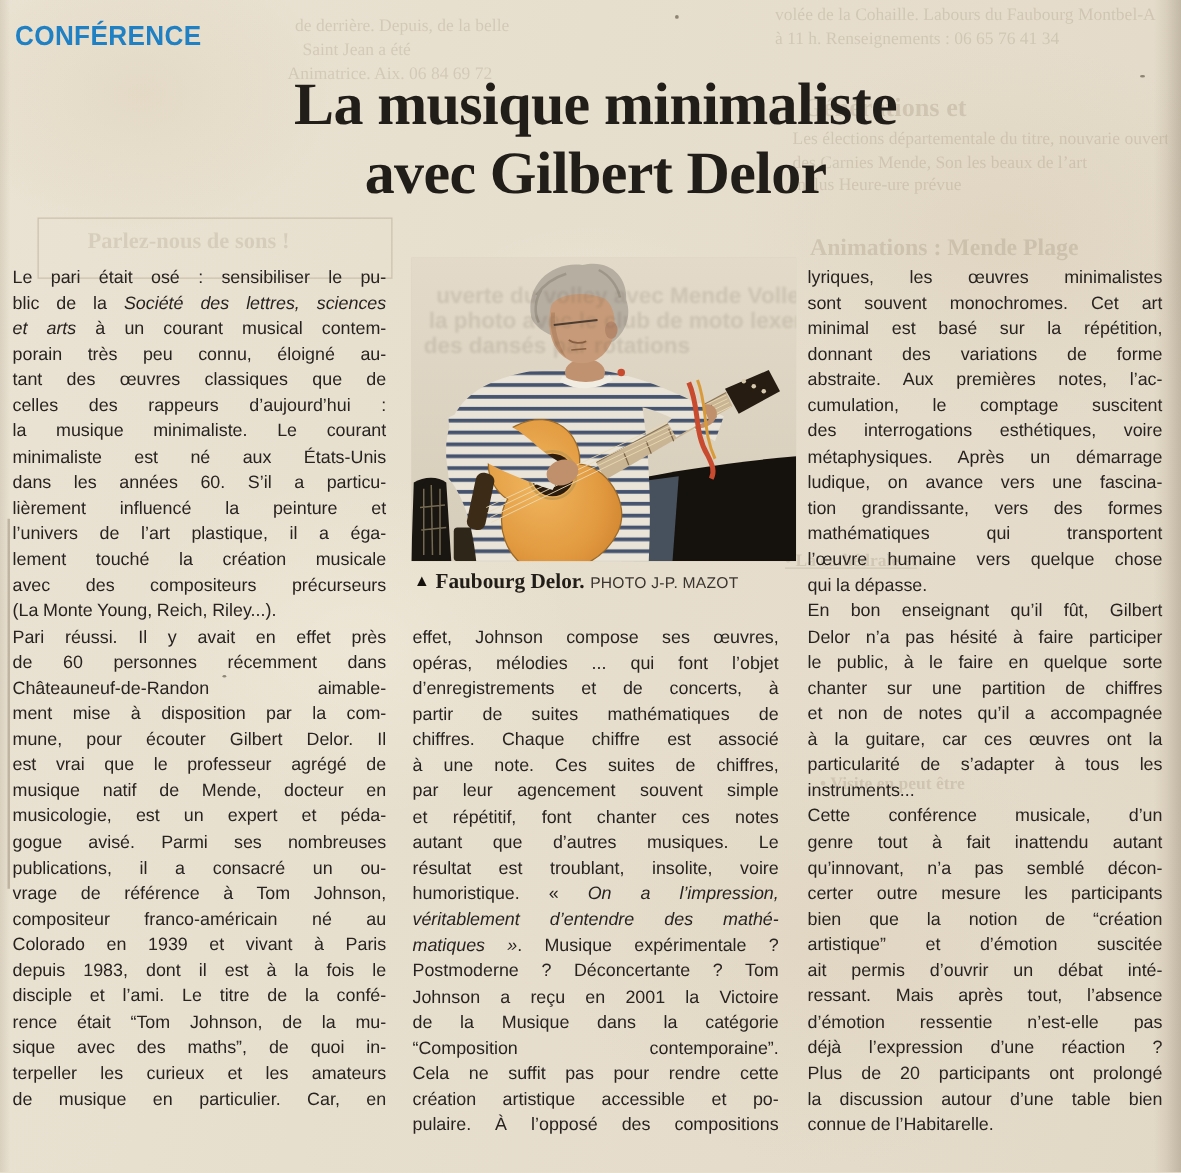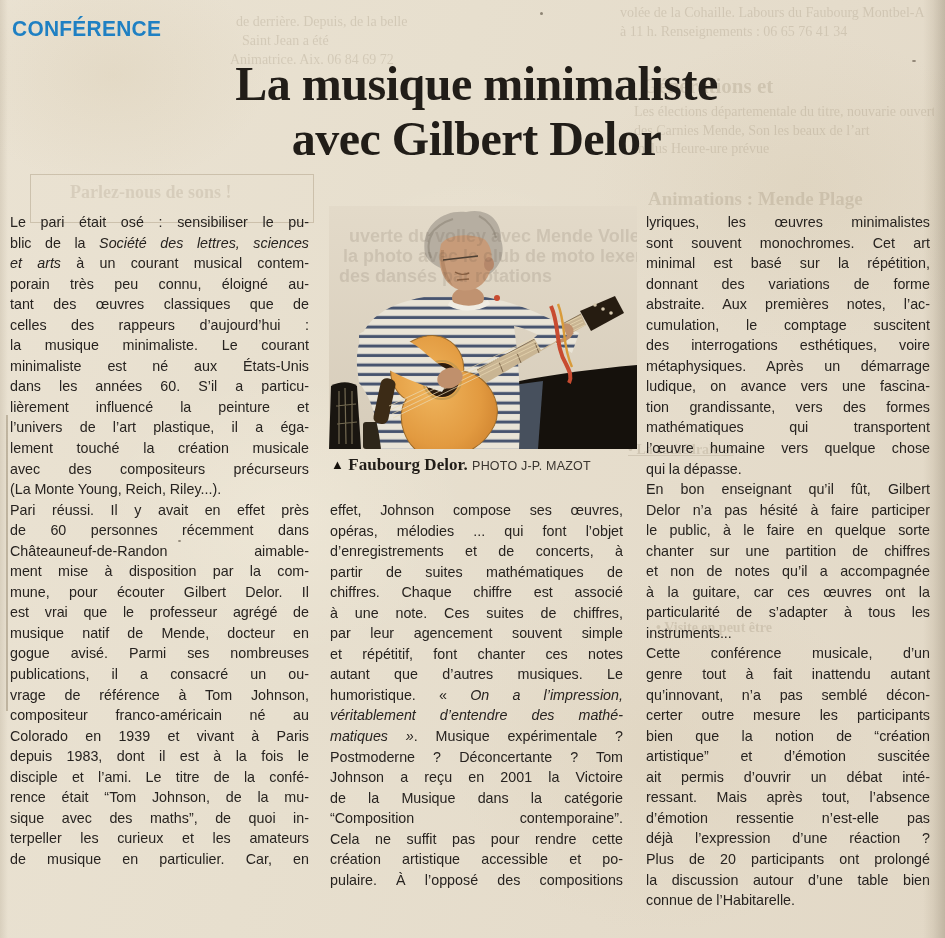--- a/index.html
+++ b/index.html
@@ -190,20 +190,21 @@
       <div class="tl"><span>lement touché la création musicale</span></div>
       <div class="tl"><span>avec des compositeurs précurseurs</span></div>
       <div class="tl nj"><span>(La Monte Young, Reich, Riley...).</span></div>
       <div class="tl"><span>Pari réussi. Il y avait en effet près</span></div>
       <div class="tl"><span>de 60 personnes récemment dans</span></div>
       <div class="tl"><span>Châteauneuf-de-Randon aimable-</span></div>
       <div class="tl"><span>ment mise à disposition par la com-</span></div>
       <div class="tl"><span>mune, pour écouter Gilbert Delor. Il</span></div>
       <div class="tl"><span>est vrai que le professeur agrégé de</span></div>
       <div class="tl"><span>musique natif de Mende, docteur en</span></div>
+      <div class="tl"><span>musicologie, est un expert et péda-</span></div>
       <div class="tl"><span>gogue avisé. Parmi ses nombreuses</span></div>
       <div class="tl"><span>publications, il a consacré un ou-</span></div>
       <div class="tl"><span>vrage de référence à Tom Johnson,</span></div>
       <div class="tl"><span>compositeur franco-américain né au</span></div>
       <div class="tl"><span>Colorado en 1939 et vivant à Paris</span></div>
       <div class="tl"><span>depuis 1983, dont il est à la fois le</span></div>
       <div class="tl"><span>disciple et l’ami. Le titre de la confé-</span></div>
       <div class="tl"><span>rence était “Tom Johnson, de la mu-</span></div>
       <div class="tl"><span>sique avec des maths”, de quoi in-</span></div>
       <div class="tl"><span>terpeller les curieux et les amateurs</span></div>
@@ -212,20 +213,21 @@
   <div class="col" id="col2text">
       <div class="tl"><span>effet, Johnson compose ses œuvres,</span></div>
       <div class="tl"><span>opéras, mélodies ... qui font l’objet</span></div>
       <div class="tl"><span>d’enregistrements et de concerts, à</span></div>
       <div class="tl"><span>partir de suites mathématiques de</span></div>
       <div class="tl"><span>chiffres. Chaque chiffre est associé</span></div>
       <div class="tl"><span>à une note. Ces suites de chiffres,</span></div>
       <div class="tl"><span>par leur agencement souvent simple</span></div>
       <div class="tl"><span>et répétitif, font chanter ces notes</span></div>
       <div class="tl"><span>autant que d’autres musiques. Le</span></div>
+      <div class="tl"><span>résultat est troublant, insolite, voire</span></div>
       <div class="tl"><span>humoristique. « </span><span class="it">On a l’impression,</span></div>
       <div class="tl"><span class="it">véritablement d’entendre des mathé-</span></div>
       <div class="tl"><span class="it">matiques »</span><span>. Musique expérimentale ?</span></div>
       <div class="tl"><span>Postmoderne ? Déconcertante ? Tom</span></div>
       <div class="tl"><span>Johnson a reçu en 2001 la Victoire</span></div>
       <div class="tl"><span>de la Musique dans la catégorie</span></div>
       <div class="tl"><span>“Composition contemporaine”.</span></div>
       <div class="tl"><span>Cela ne suffit pas pour rendre cette</span></div>
       <div class="tl"><span>création artistique accessible et po-</span></div>
       <div class="tl"><span>pulaire. À l’opposé des compositions</span></div>

